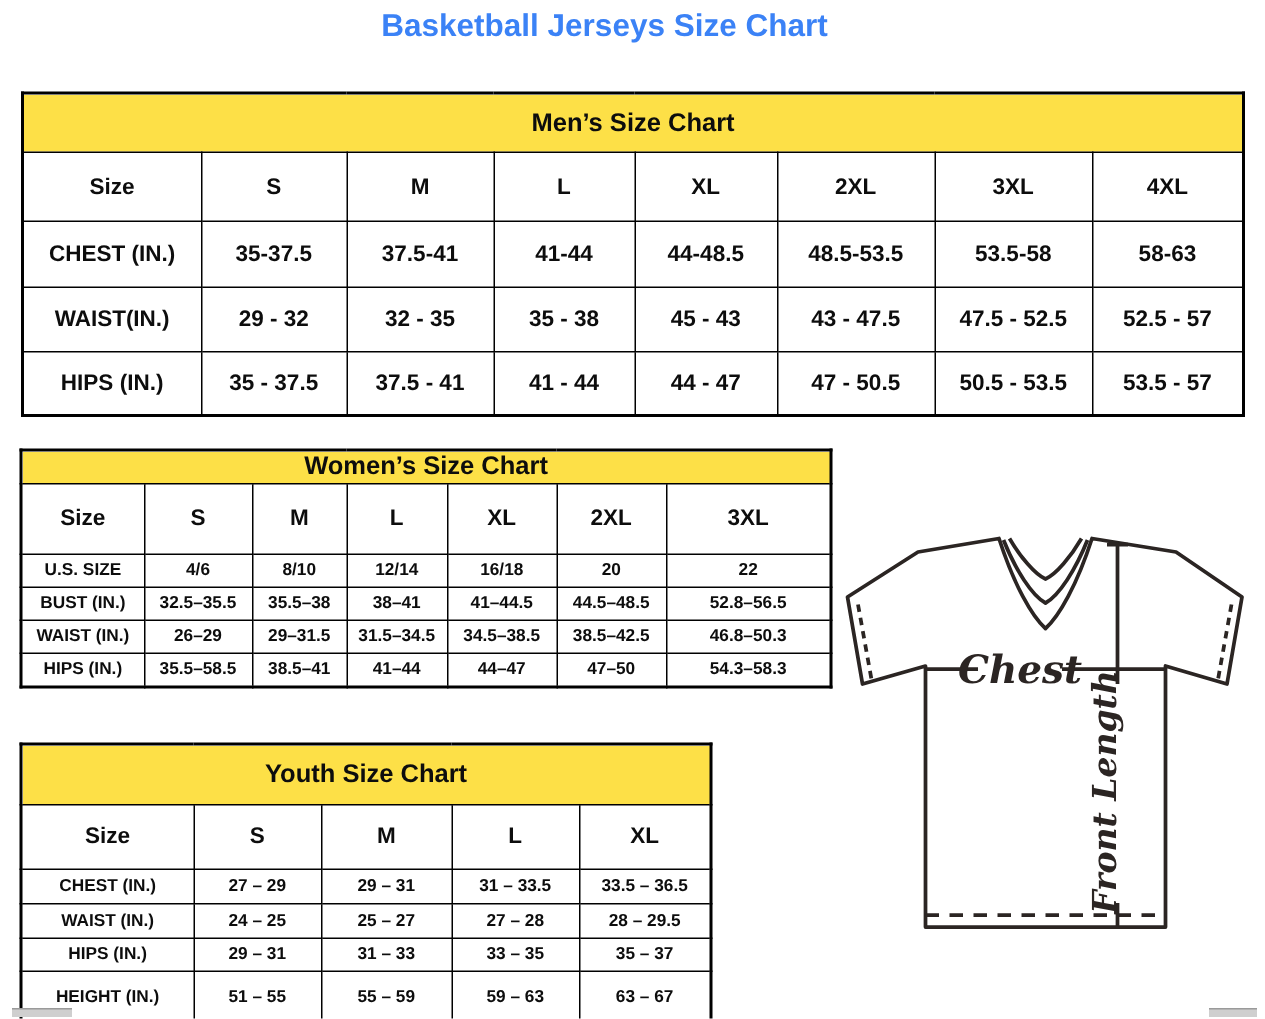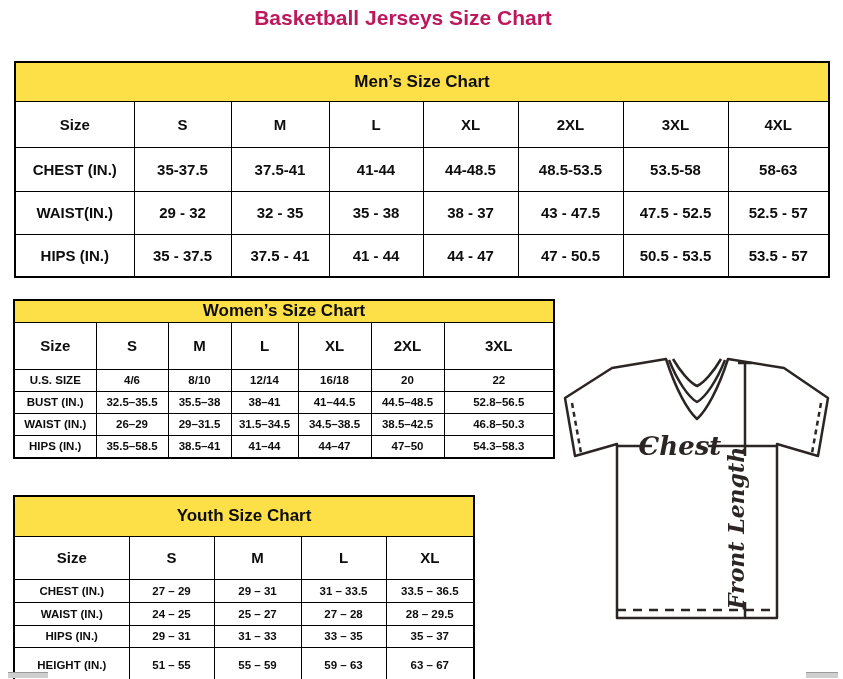--- a/index.html
+++ b/index.html
@@ -8,21 +8,21 @@
     width:843px; height:679px;
     background:#ffffff;
     font-family:"Liberation Sans", sans-serif;
     position:relative;
     overflow:hidden;
     color:#000;
   }
   .page-title {
     position:absolute; top:6px; left:0; width:806px;
     text-align:center;
-    font-size:21px; font-weight:bold; color:#be185d;
+    font-size:21px; font-weight:bold; color:#3b82f6;
   }
   table.sizetbl {
     position:absolute;
     border-collapse:collapse;
     table-layout:fixed;
     border:2px solid #000;
     background:#fff;
   }
   table.sizetbl td {
     border:1px solid #000;
@@ -90,21 +90,21 @@
           <td class="data">44-48.5</td>
           <td class="data">48.5-53.5</td>
           <td class="data">53.5-58</td>
           <td class="data">58-63</td>
         </tr>
         <tr style="height: 43px;">
           <td class="label">WAIST(IN.)</td>
           <td class="data">29 - 32</td>
           <td class="data">32 - 35</td>
           <td class="data">35 - 38</td>
-          <td class="data">38 - 37</td>
+          <td class="data">45 - 43</td>
           <td class="data">43 - 47.5</td>
           <td class="data">47.5 - 52.5</td>
           <td class="data">52.5 - 57</td>
         </tr>
         <tr style="height: 43px;">
           <td class="label">HIPS (IN.)</td>
           <td class="data">35 - 37.5</td>
           <td class="data">37.5 - 41</td>
           <td class="data">41 - 44</td>
           <td class="data">44 - 47</td>

